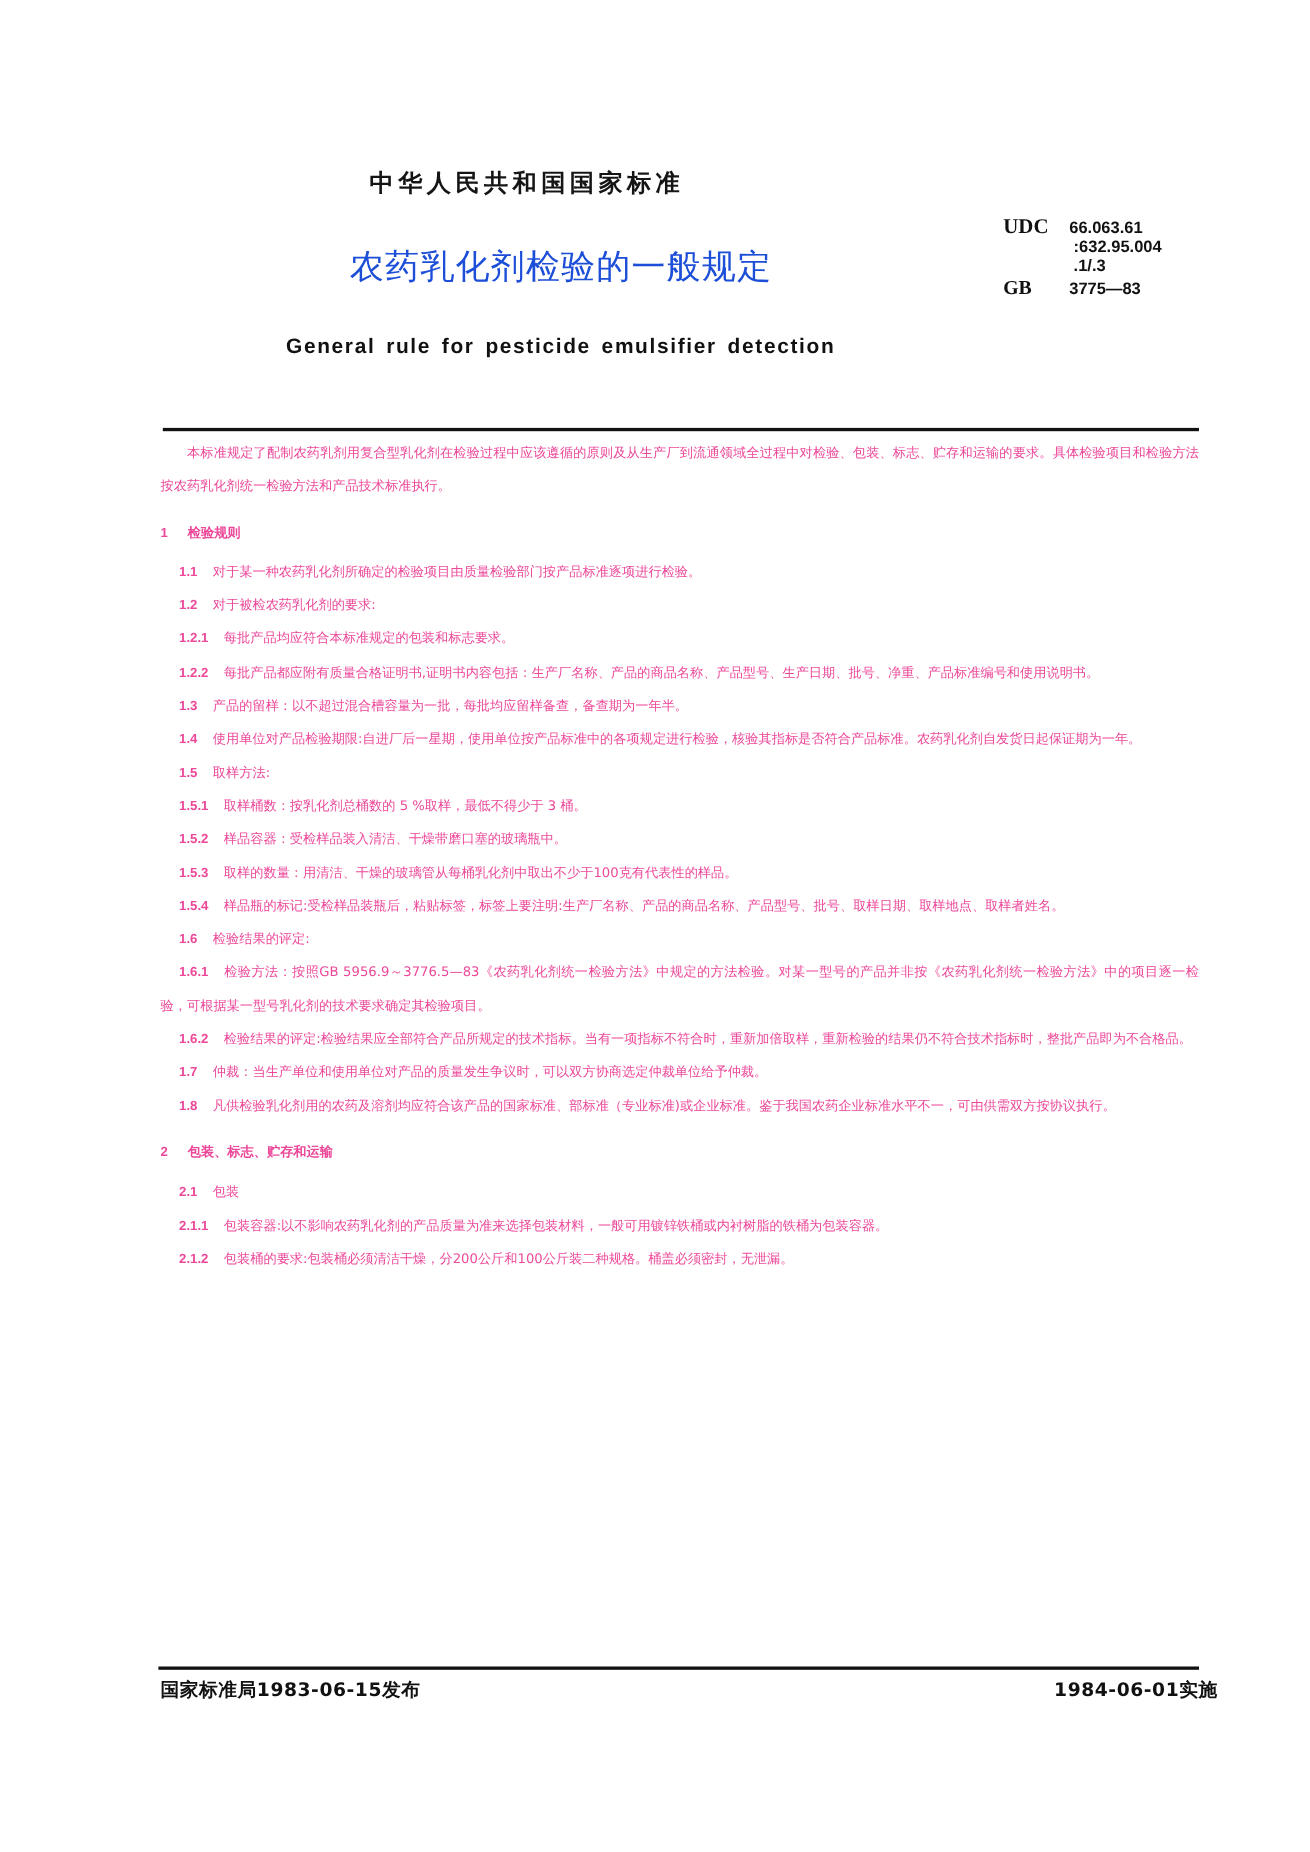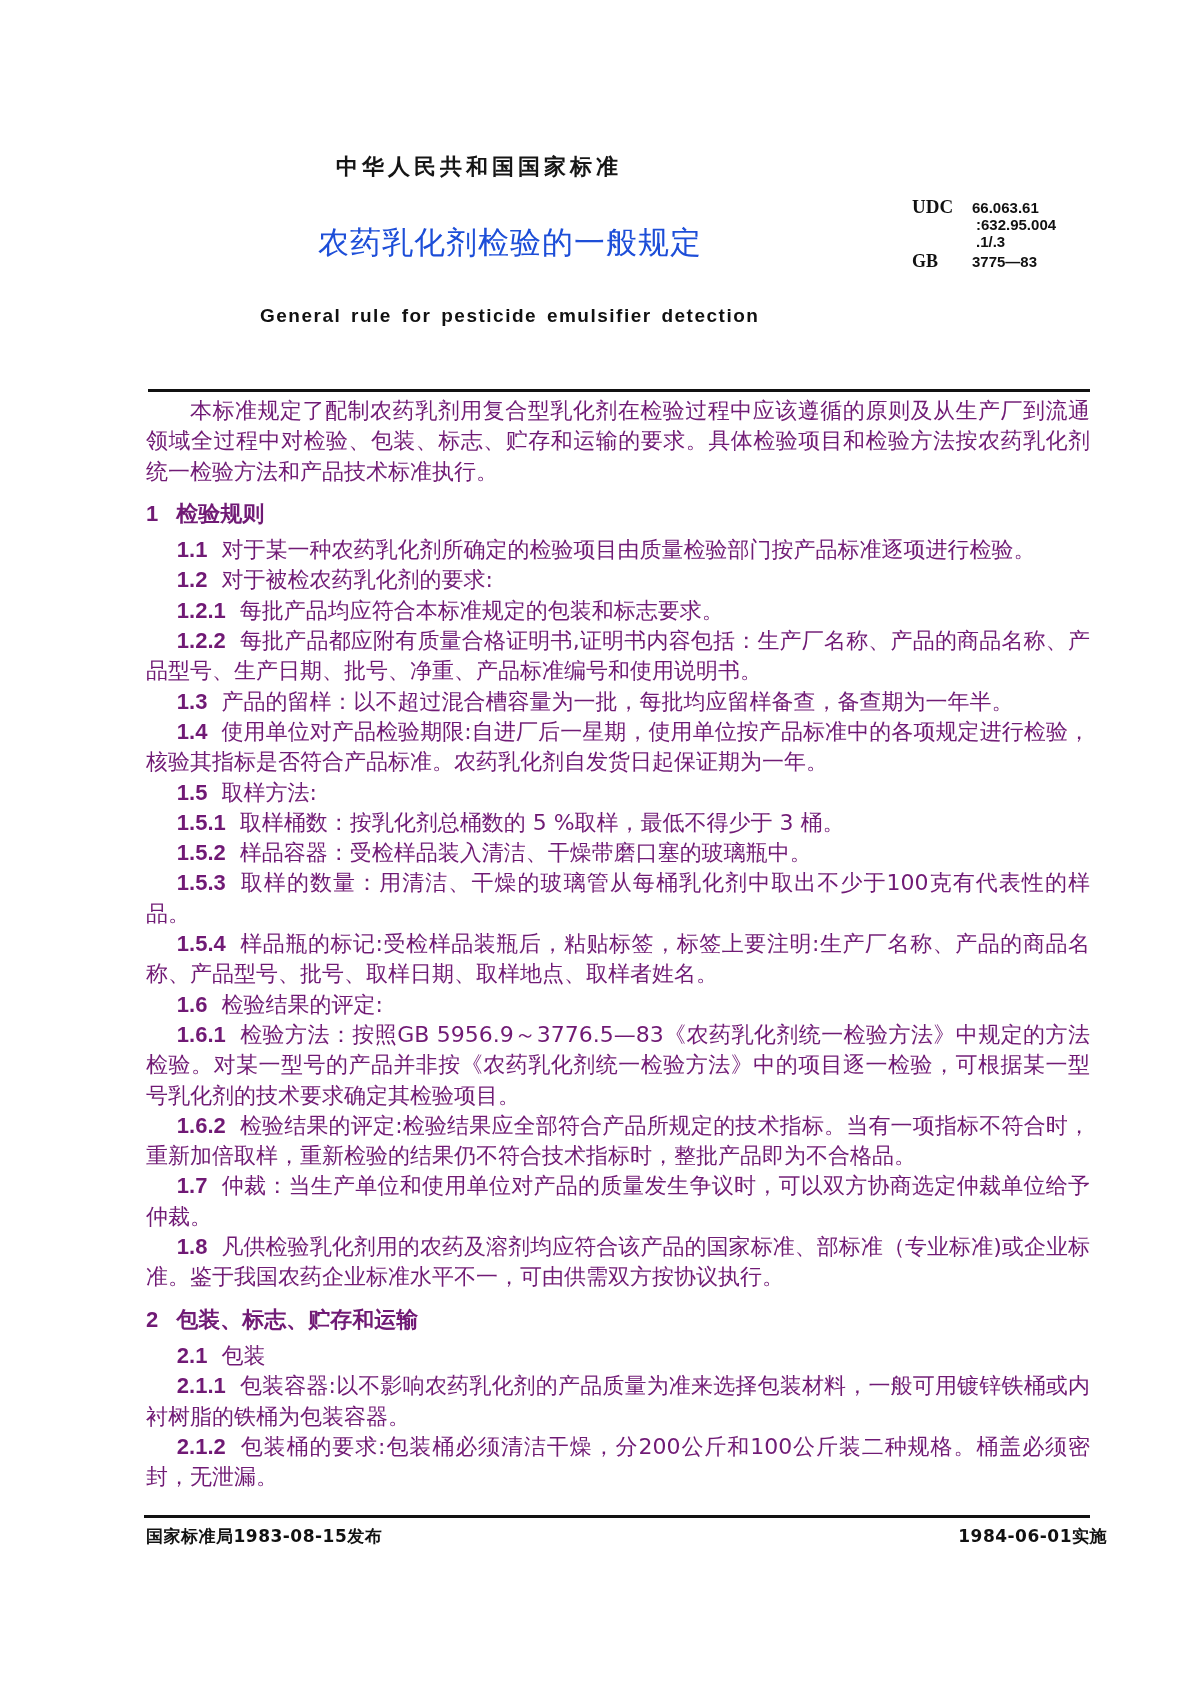--- a/index.html
+++ b/index.html
@@ -28,21 +28,21 @@
     .udc-block .gb { margin-top:3px; font-size:15px; }
     .udc-block .gb .lbl { width:60px; font-size:18px; }
     .rule-top {
       position:absolute; left:148px; top:389px; width:942px; height:3px; background:#111;
     }
     .rule-bottom {
       position:absolute; left:144px; top:1515px; width:946px; height:3px; background:#111;
     }
     .body-text {
       position:absolute; left:146px; top:396px; width:944px;
-      font-size:22px; line-height:30.3px; color:#701a75;
+      font-size:12px; line-height:30.3px; color:#ec4899;
     }
     .p { margin:0; text-align:justify; }
     .p.indent { text-indent:2em; }
     .p.clause { text-indent:1.4em; }
     .num { font-family:"Liberation Sans", sans-serif; font-weight:bold; margin-right:14px; }
     .sec { margin:0; font-weight:bold; }
     .sec .num { margin-right:18px; }
     .gap { height:12px; }
     .footer-left {
       position:absolute; left:146px; top:1525px; font-weight:bold; font-size:17px; letter-spacing:0.5px;
@@ -94,14 +94,14 @@
   <p class="p clause"><span class="num">1.8</span><span>凡供检验乳化剂用的农药及溶剂均应符合该产品的国家标准、部标准（专业标准)或企业标准。鉴于我国农药企业标准水平不一，可由供需双方按协议执行。</span></p>
   <div class="gap"></div>
   <p class="sec"><span class="num">2</span><span>包装、标志、贮存和运输</span></p>
   <div class="gap" style="height:6px"></div>
   <p class="p clause"><span class="num">2.1</span><span>包装</span></p>
   <p class="p clause"><span class="num">2.1.1</span><span>包装容器:以不影响农药乳化剂的产品质量为准来选择包装材料，一般可用镀锌铁桶或内衬树脂的铁桶为包装容器。</span></p>
   <p class="p clause"><span class="num">2.1.2</span><span>包装桶的要求:包装桶必须清洁干燥，分200公斤和100公斤装二种规格。桶盖必须密封，无泄漏。</span></p>
 </div>
 
 <div class="rule-bottom"></div>
-<div class="footer-left">国家标准局1983-08-15发布</div>
+<div class="footer-left">国家标准局1983-06-15发布</div>
 <div class="footer-right">1984-06-01实施</div>
 
 </body></html>

